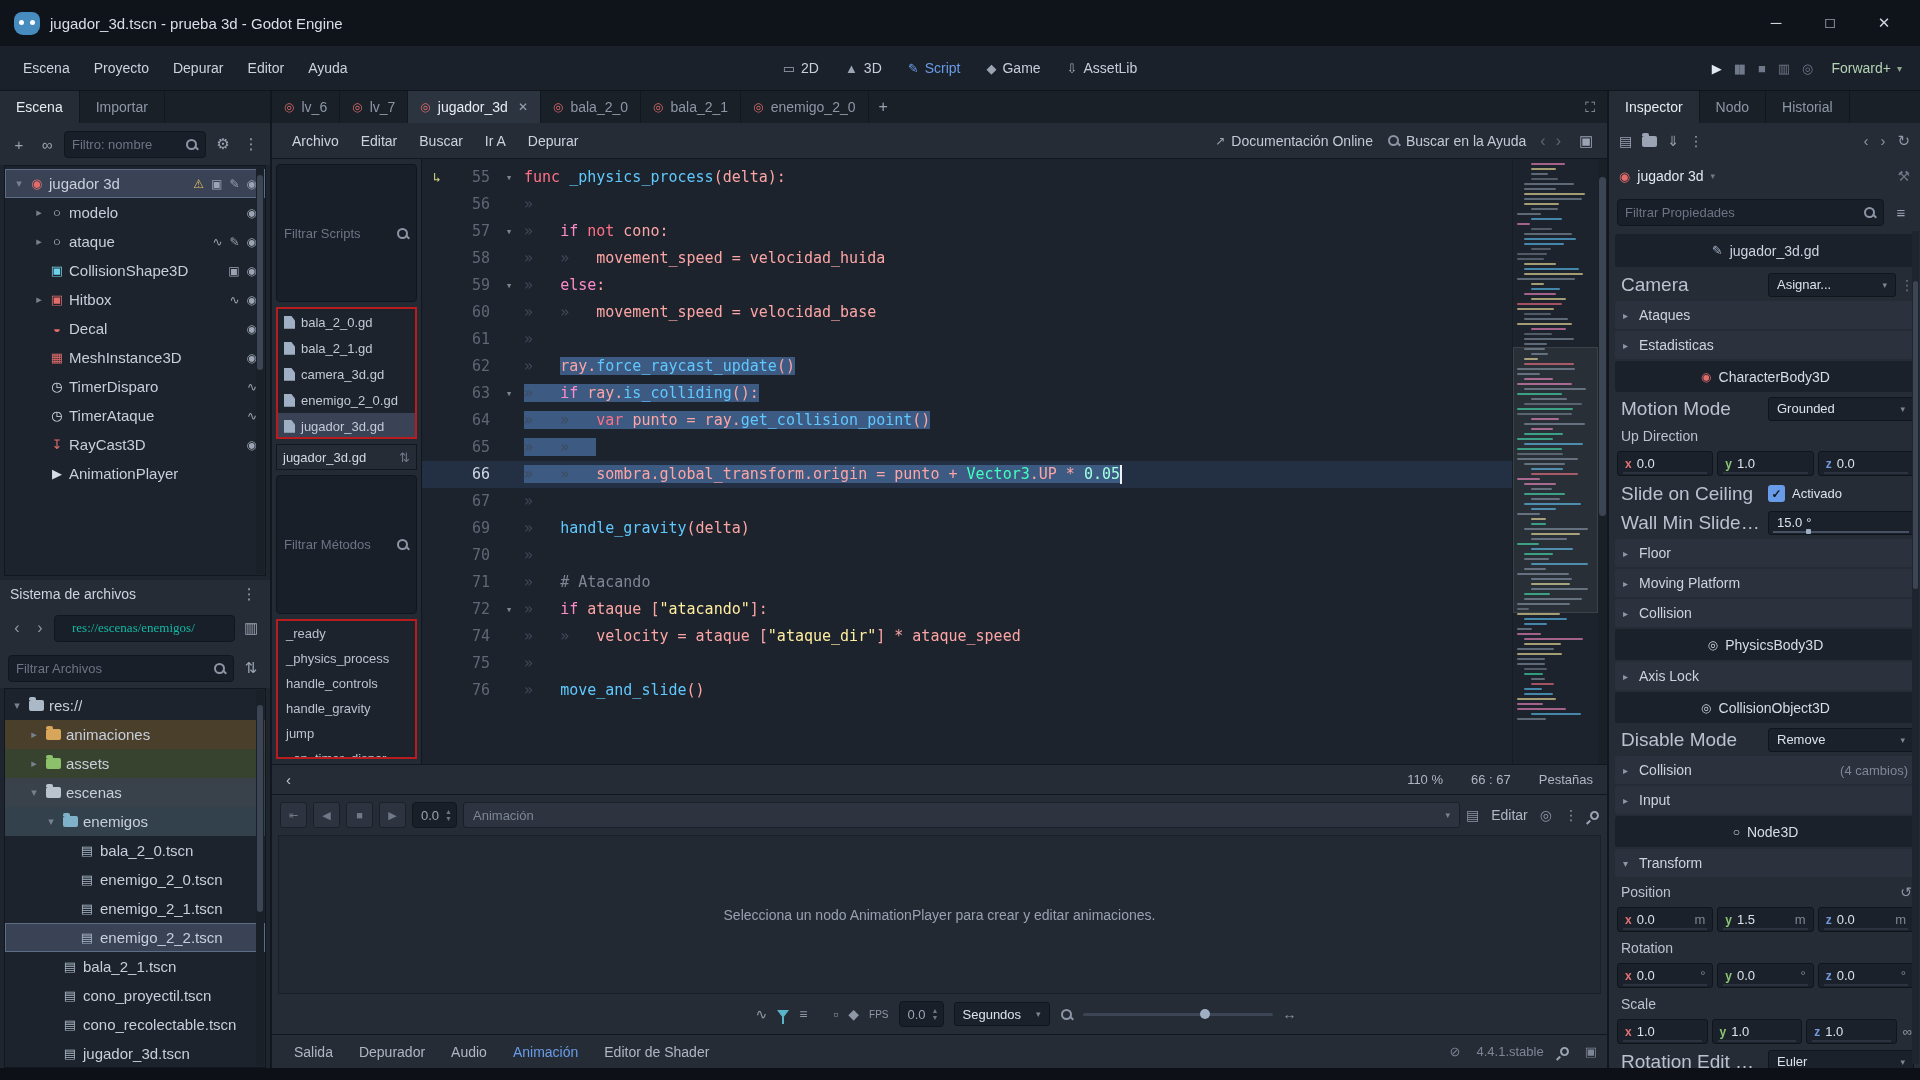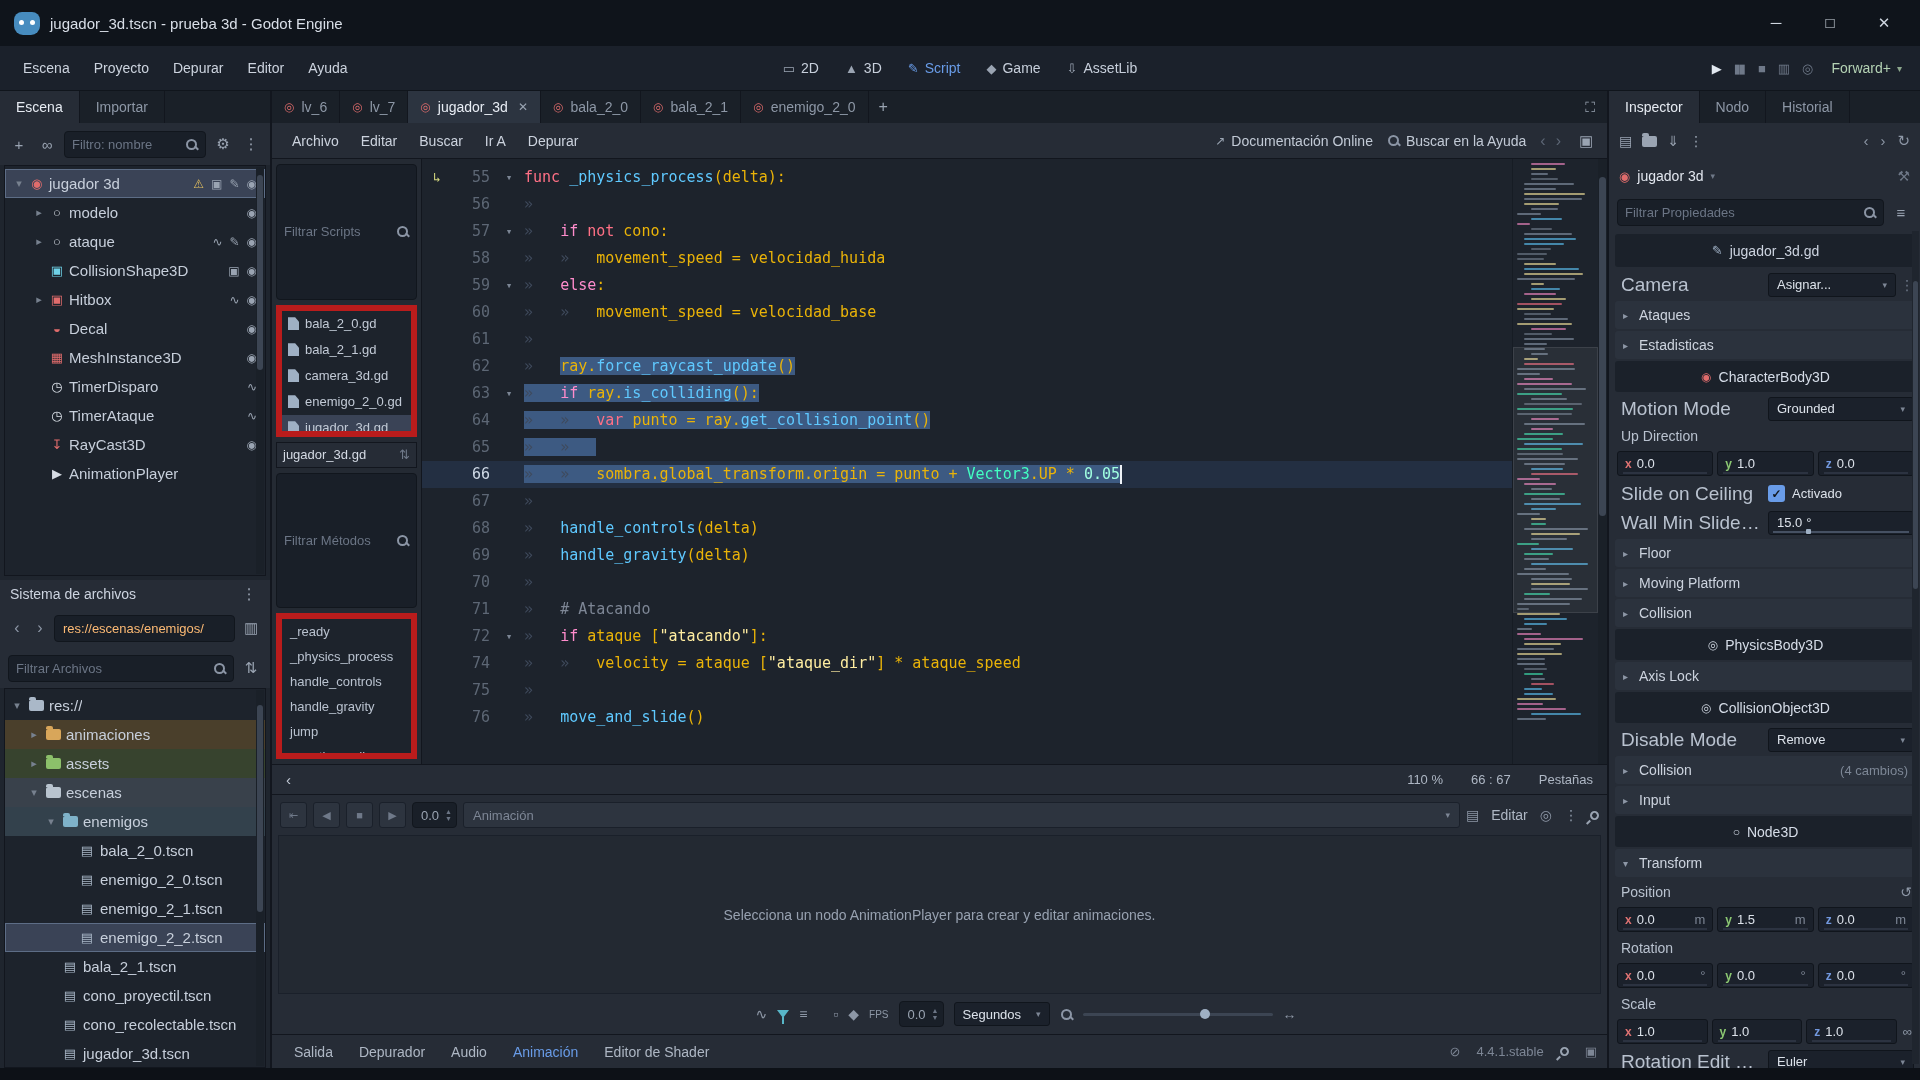--- a/index.html
+++ b/index.html
@@ -61,21 +61,21 @@
 .badge{font-size:12px;color:#9aa4b2;}
 .vscroll{position:absolute;right:1px;top:1px;bottom:1px;width:8px;background:#1a2028;}
 .vscroll .thumb{position:absolute;left:1px;right:1px;border-radius:4px;background:#3c4553;}
 
 
 .fs-header{height:28px;display:flex;align-items:center;background:#262c36;margin-top:4px;padding:0 10px;color:#cdd4e0;font-size:14px;flex:none;}
 .fs-header .tool-ic{margin-left:auto;}
 .fs-nav{height:40px;display:flex;align-items:center;gap:5px;background:#262c36;padding:0 8px;flex:none;}
 .nav-arrow{color:#8d97a6;font-size:16px;width:18px;text-align:center;}
 .path-field{flex:1;display:flex;align-items:center;background:#191f28;border:1px solid #11161d;border-radius:4px;height:27px;padding:0 8px;min-width:0;}
-.path-field input{width:100%;background:transparent;border:none;outline:none;color:#fdba74;font-size:13px;font-family:Liberation Sans, sans-serif;}
+.path-field input{width:100%;background:transparent;border:none;outline:none;color:#14b8a6;font-size:13px;font-family:Liberation Serif, serif;margin-left:9px;}
 .fs-filter{height:40px;display:flex;align-items:center;gap:6px;background:#262c36;padding:0 8px;flex:none;}
 .fs-tree{flex:none;height:380px;padding-top:2px;}
 .i-folder{width:15px;height:11px;border-radius:2px;background:currentColor;position:relative;display:inline-block;flex:none;}
 .i-folder::before{content:'';position:absolute;top:-3px;left:0;width:7px;height:3px;background:currentColor;border-radius:2px 2px 0 0;}
 .fs-row .ficon{width:22px;flex:none;display:flex;justify-content:center;align-items:center;font-size:13px;}
 
 
 .scene-tabs{height:32px;background: #1a2028;display:flex;align-items:stretch;flex:none;}
 .stab{display:flex;align-items:center;gap:7px;padding:0 12px;color:#8d97a6;font-size:14px;border-right:1px solid #12161e;}
 .stab .sicon{color:#e06c6c;font-size:12px;}
@@ -88,41 +88,41 @@
 .script-toolbar{height:36px;background:#262c36;display:flex;align-items:center;padding:0 10px;gap:2px;flex:none;border-bottom:1px solid #12161e;}
 .script-toolbar .menu-item{padding:4px 10px;font-size:14px;}
 .st-right{margin-left:auto;display:flex;align-items:center;gap:14px;color:#c2cad6;}
 .st-link{display:flex;align-items:center;gap:6px;font-size:14px;}
 .st-link .lic{color:#9aa4b2;font-size:12px;}
 .st-hist{display:flex;gap:10px;color:#5c6675;font-size:16px;}
 
 
 .script-body{flex:1;min-height:0;display:flex;}
 .script-sidebar{width:150px;flex:none;background:#242a33;border-right:1px solid #12161e;display:flex;flex-direction:column;padding:5px 4px;gap:5px;min-height:0;}
-.side-list{background:#1d232c;border:6px solid #b91c1c;overflow:hidden;}
+.side-list{background:#1d232c;border:2px solid #b91c1c;overflow:hidden;}
 .scripts-list{height:132px;flex:none;}
 .slist-row{height:26px;display:flex;align-items:center;gap:6px;padding:0 6px;font-size:13px;color:#c2cad6;white-space:nowrap;}
 .slist-row.selected{background:#3a4356;}
 .i-page{width:11px;height:13px;background:#9fb0c4;clip-path:polygon(0 0,65% 0,100% 35%,100% 100%,0 100%);flex:none;}
 .cur-script{height:26px;display:flex;align-items:center;justify-content:space-between;padding:0 6px;font-size:13px;color:#d4dae4;background:#262c36;border:1px solid #12161e;}
 .methods-list{flex:1;min-height:0;}
 .mrow{height:25px;display:flex;align-items:center;padding:0 8px;font-size:13px;color:#b9c2cf;white-space:nowrap;overflow:hidden;}
 
 
 .code-wrap{flex:1;min-width:0;display:flex;background:#1d232c;position:relative;}
 .code{flex:1;min-width:0;padding-top:5px;font-family:"DejaVu Sans Mono",monospace;font-size:15px;overflow:hidden;}
 .code-line{height:27px;line-height:27px;display:flex;white-space:pre;}
 .code-line.current{background:#232f42;}
 .gmark{width:30px;flex:none;text-align:center;color:#d3d67e;font-size:13px;}
 .gnum{width:42px;flex:none;text-align:right;color:#5d6775;padding-right:4px;}
 .gnum.cur{color:#cfd9e6;}
 .gfold{width:30px;flex:none;text-align:center;color:#7b8594;font-size:11px;}
 .ctext{flex:1;min-width:0;overflow:hidden;}
 .c-kw{color:#ff7085;}.c-cf{color:#ff8ccc;}.c-fn{color:#5fc9ff;}.c-type{color:#42ffc2;}
-.c-num{color:#a1ffe0;}.c-str{color:#ffeda1;}.c-cmt{color:#7d8695;}.c-txt{color:#eab308;}
+.c-num{color:#a1ffe0;}.c-str{color:#ffeda1;}.c-cmt{color:#7d8695;}.c-txt{color:#fca5a5;}
 .c-ind{color:#3f4a5c;}
 .sel{background:#3d5a82;}
 .caret{display:inline-block;width:2px;height:19px;background:#eef2f8;vertical-align:middle;}
 .minimap{width:86px;flex:none;background:#1d232c;border-left:1px solid #161c24;position:relative;overflow:hidden;padding-top:4px;}
 .mm-line{height:2px;border-radius:1px;}
 .mm-view{position:absolute;left:0;right:0;top:31%;height:44%;background:rgba(255,255,255,.055);border:1px solid rgba(255,255,255,.09);}
 .code-scroll{width:9px;flex:none;background:#1a2028;position:relative;}
 .code-scroll .thumb{position:absolute;left:1px;right:1px;border-radius:4px;background:#3c4553;}
 
 
@@ -576,21 +576,20 @@
               <div class="code-line"><span class="gmark"></span><span class="gnum">58</span><span class="gfold"></span><span class="ctext"><span class="c-ind">»   </span><span class="c-ind">»   </span><span class="c-txt">movement_speed = velocidad_huida</span></span></div>
               <div class="code-line"><span class="gmark"></span><span class="gnum">59</span><span class="gfold">▾</span><span class="ctext"><span class="c-ind">»   </span><span class="c-cf">else</span><span class="c-txt">:</span></span></div>
               <div class="code-line"><span class="gmark"></span><span class="gnum">60</span><span class="gfold"></span><span class="ctext"><span class="c-ind">»   </span><span class="c-ind">»   </span><span class="c-txt">movement_speed = velocidad_base</span></span></div>
               <div class="code-line"><span class="gmark"></span><span class="gnum">61</span><span class="gfold"></span><span class="ctext"><span class="c-ind">»   </span></span></div>
               <div class="code-line"><span class="gmark"></span><span class="gnum">62</span><span class="gfold"></span><span class="ctext"><span class="c-ind">»   </span><span class="c-txt sel">ray.</span><span class="c-fn sel">force_raycast_update</span><span class="c-txt sel">()</span></span></div>
               <div class="code-line"><span class="gmark"></span><span class="gnum">63</span><span class="gfold">▾</span><span class="ctext"><span class="c-ind sel">»   </span><span class="c-cf sel">if </span><span class="c-txt sel">ray.</span><span class="c-fn sel">is_colliding</span><span class="c-txt sel">():</span></span></div>
               <div class="code-line"><span class="gmark"></span><span class="gnum">64</span><span class="gfold"></span><span class="ctext"><span class="c-ind sel">»   </span><span class="c-ind sel">»   </span><span class="c-kw sel">var </span><span class="c-txt sel">punto = ray.</span><span class="c-fn sel">get_collision_point</span><span class="c-txt sel">()</span></span></div>
               <div class="code-line"><span class="gmark"></span><span class="gnum">65</span><span class="gfold"></span><span class="ctext"><span class="c-ind sel">»   </span><span class="c-ind sel">»   </span></span></div>
               <div class="code-line current"><span class="gmark"></span><span class="gnum cur">66</span><span class="gfold"></span><span class="ctext"><span class="c-ind sel">»   </span><span class="c-ind sel">»   </span><span class="c-txt sel">sombra.global_transform.origin = punto + </span><span class="c-type sel">Vector3</span><span class="c-txt sel">.UP * </span><span class="c-num sel">0.05</span><span class="caret"></span></span></div>
               <div class="code-line"><span class="gmark"></span><span class="gnum">67</span><span class="gfold"></span><span class="ctext"><span class="c-ind">»   </span></span></div>
-              <div class="code-line"><span class="gmark"></span><span class="gnum">68</span><span class="gfold"></span><span class="ctext"><span class="c-ind">»   </span><span class="c-fn">handle_controls</span><span class="c-txt">(delta)</span></span></div>
               <div class="code-line"><span class="gmark"></span><span class="gnum">69</span><span class="gfold"></span><span class="ctext"><span class="c-ind">»   </span><span class="c-fn">handle_gravity</span><span class="c-txt">(delta)</span></span></div>
               <div class="code-line"><span class="gmark"></span><span class="gnum">70</span><span class="gfold"></span><span class="ctext"><span class="c-ind">»   </span></span></div>
               <div class="code-line"><span class="gmark"></span><span class="gnum">71</span><span class="gfold"></span><span class="ctext"><span class="c-ind">»   </span><span class="c-cmt"># Atacando</span></span></div>
               <div class="code-line"><span class="gmark"></span><span class="gnum">72</span><span class="gfold">▾</span><span class="ctext"><span class="c-ind">»   </span><span class="c-cf">if </span><span class="c-txt">ataque [</span><span class="c-str">"atacando"</span><span class="c-txt">]:</span></span></div>
               <div class="code-line"><span class="gmark"></span><span class="gnum">74</span><span class="gfold"></span><span class="ctext"><span class="c-ind">»   </span><span class="c-ind">»   </span><span class="c-txt">velocity = ataque [</span><span class="c-str">"ataque_dir"</span><span class="c-txt">] * ataque_speed</span></span></div>
               <div class="code-line"><span class="gmark"></span><span class="gnum">75</span><span class="gfold"></span><span class="ctext"><span class="c-ind">»   </span></span></div>
               <div class="code-line"><span class="gmark"></span><span class="gnum">76</span><span class="gfold"></span><span class="ctext"><span class="c-ind">»   </span><span class="c-fn">move_and_slide</span><span class="c-txt">()</span></span></div>
             </div>
           <div class="minimap" id="minimap">
             <div class="mm-view"></div>

